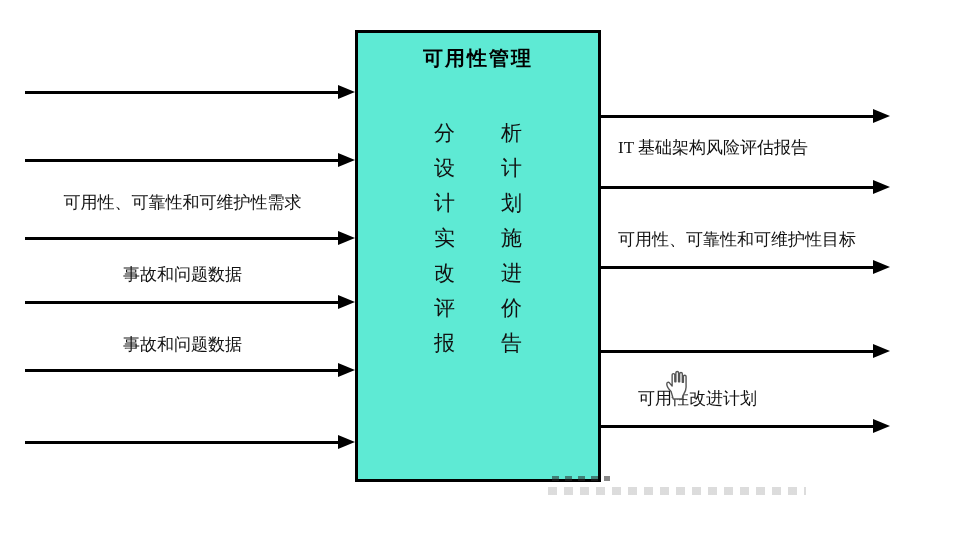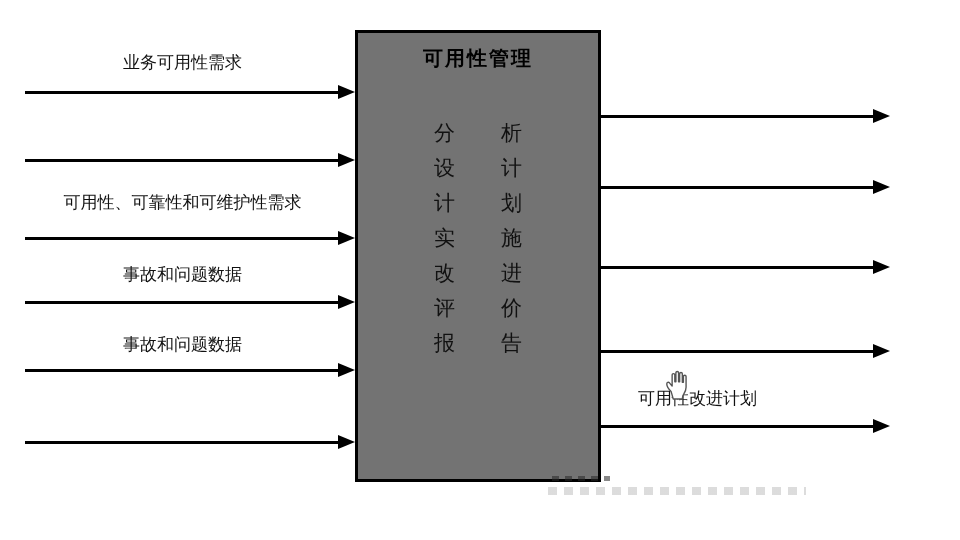--- a/index.html
+++ b/index.html
@@ -20,21 +20,21 @@
   .h-arrow{position:absolute;height:3px;background:#000;}
   .h-arrow.in{left:25px;width:313px;}
   .h-arrow.out{left:601px;width:272px;}
   .head{
     position:absolute;right:-17px;top:-6px;width:0;height:0;
     border-left:17px solid #000;border-top:7.5px solid transparent;border-bottom:7.5px solid transparent;
   }
   
   .center-box{
     position:absolute;left:355px;top:30px;width:246px;height:452px;
-    border:3px solid #000;box-sizing:border-box;background:#737373;
+    border:3px solid #000;box-sizing:border-box;background:#5eead4;
   }
   .box-title{
     margin-top:12px;text-align:center;font-weight:bold;font-size:20px;
     letter-spacing:2px;color:#000;
   }
   .proc-rows{width:88px;margin:44px auto 0;}
   .proc-row{display:flex;justify-content:space-between;font-size:21px;line-height:35px;}
   
   .hand-cursor{position:absolute;left:664px;top:370px;width:27px;height:30px;}
   .wm1{
@@ -44,21 +44,20 @@
   .wm2{
     position:absolute;left:548px;top:487px;width:258px;height:8px;
     background:repeating-linear-gradient(90deg,rgba(130,130,130,.28) 0 9px,transparent 9px 16px);
   }
 </style>
 </head>
 <body>
 
 <div class="stage">
 
-  <div class="in-label" style="top:51px">业务可用性需求</div>
   <div class="in-label" style="top:191px">可用性、可靠性和可维护性需求</div>
   <div class="in-label" style="top:263px">事故和问题数据</div>
   <div class="in-label" style="top:333px">事故和问题数据</div>
 
   <div class="h-arrow in" style="top:91px">
       <span class="head"></span>
     </div>
   <div class="h-arrow in" style="top:159px">
       <span class="head"></span>
     </div>
@@ -102,20 +101,22 @@
         <span>评</span>
           <span>价</span>
       </div>
       <div class="proc-row">
         <span>报</span>
           <span>告</span>
       </div>
     </div>
   </div>
 
+  <div class="out-label" style="top:136px">IT 基础架构风险评估报告</div>
+  <div class="out-label" style="top:228px">可用性、可靠性和可维护性目标</div>
   <div class="out-label indent" style="top:387px">可用性改进计划</div>
 
   <div class="h-arrow out" style="top:115px">
       <span class="head"></span>
     </div>
   <div class="h-arrow out" style="top:186px">
       <span class="head"></span>
     </div>
   <div class="h-arrow out" style="top:266px">
       <span class="head"></span>

